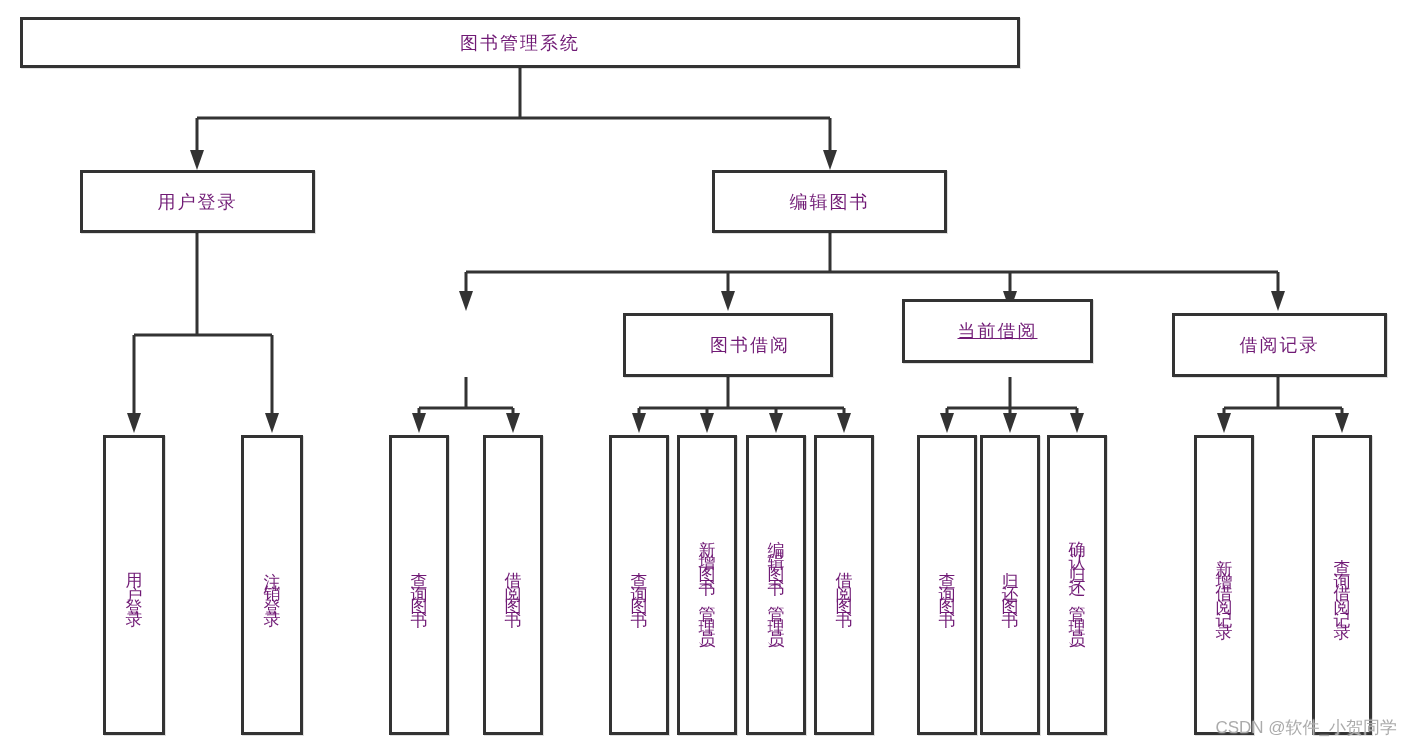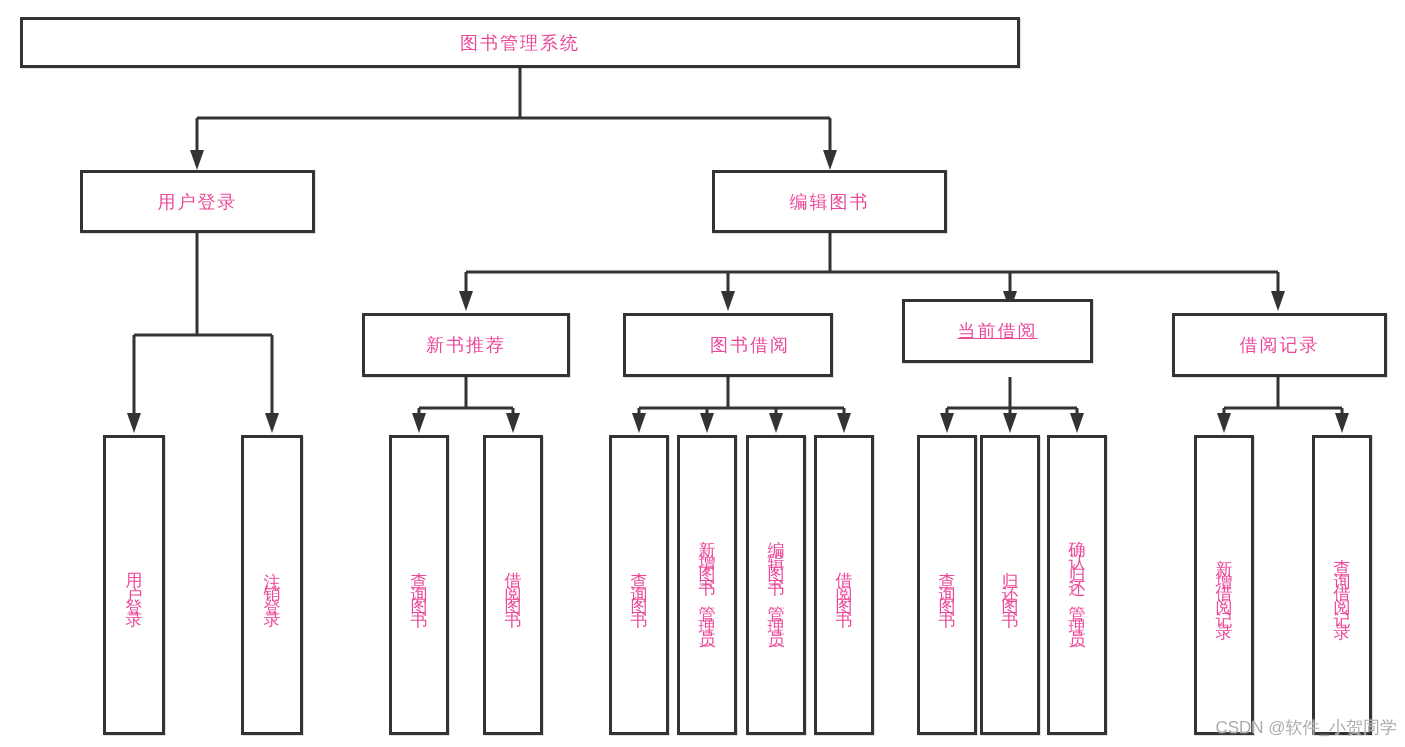--- a/index.html
+++ b/index.html
@@ -19,21 +19,21 @@
     position: absolute;
     left: 0; top: 0;
     width: 1405px; height: 747px;
     z-index: 1;
   }
   .node {
     position: absolute;
     box-sizing: border-box;
     border: 3px solid #333333;
     background: #ffffff;
-    color: #ec4899;
+    color: #701a75;
     display: flex;
     align-items: center;
     justify-content: center;
     z-index: 2;
     box-shadow: 1px 1px 0 rgba(0,0,0,0.12);
   }
   .node .hlabel {
     font-size: 18px;
     letter-spacing: 2px;
     white-space: nowrap;
@@ -113,23 +113,20 @@
     <span class="hlabel">图书管理系统</span>
   </div>
 
   <div class="node" style="left:80px; top:170px; width:235px; height:63px;">
     <span class="hlabel">用户登录</span>
   </div>
   <div class="node" style="left:712px; top:170px; width:235px; height:63px;">
     <span class="hlabel">编辑图书</span>
   </div>
 
-  <div class="node" style="left:362px; top:313px; width:208px; height:64px;">
-    <span class="hlabel">新书推荐</span>
-  </div>
   <div class="node" style="left:623px; top:313px; width:210px; height:64px;padding-left:44px;">
     <span class="hlabel">图书借阅</span>
   </div>
   <div class="node" style="left:902px; top:299px; width:191px; height:64px;text-decoration:underline;">
     <span class="hlabel">当前借阅</span>
   </div>
   <div class="node" style="left:1172px; top:313px; width:215px; height:64px;">
     <span class="hlabel">借阅记录</span>
   </div>
 

